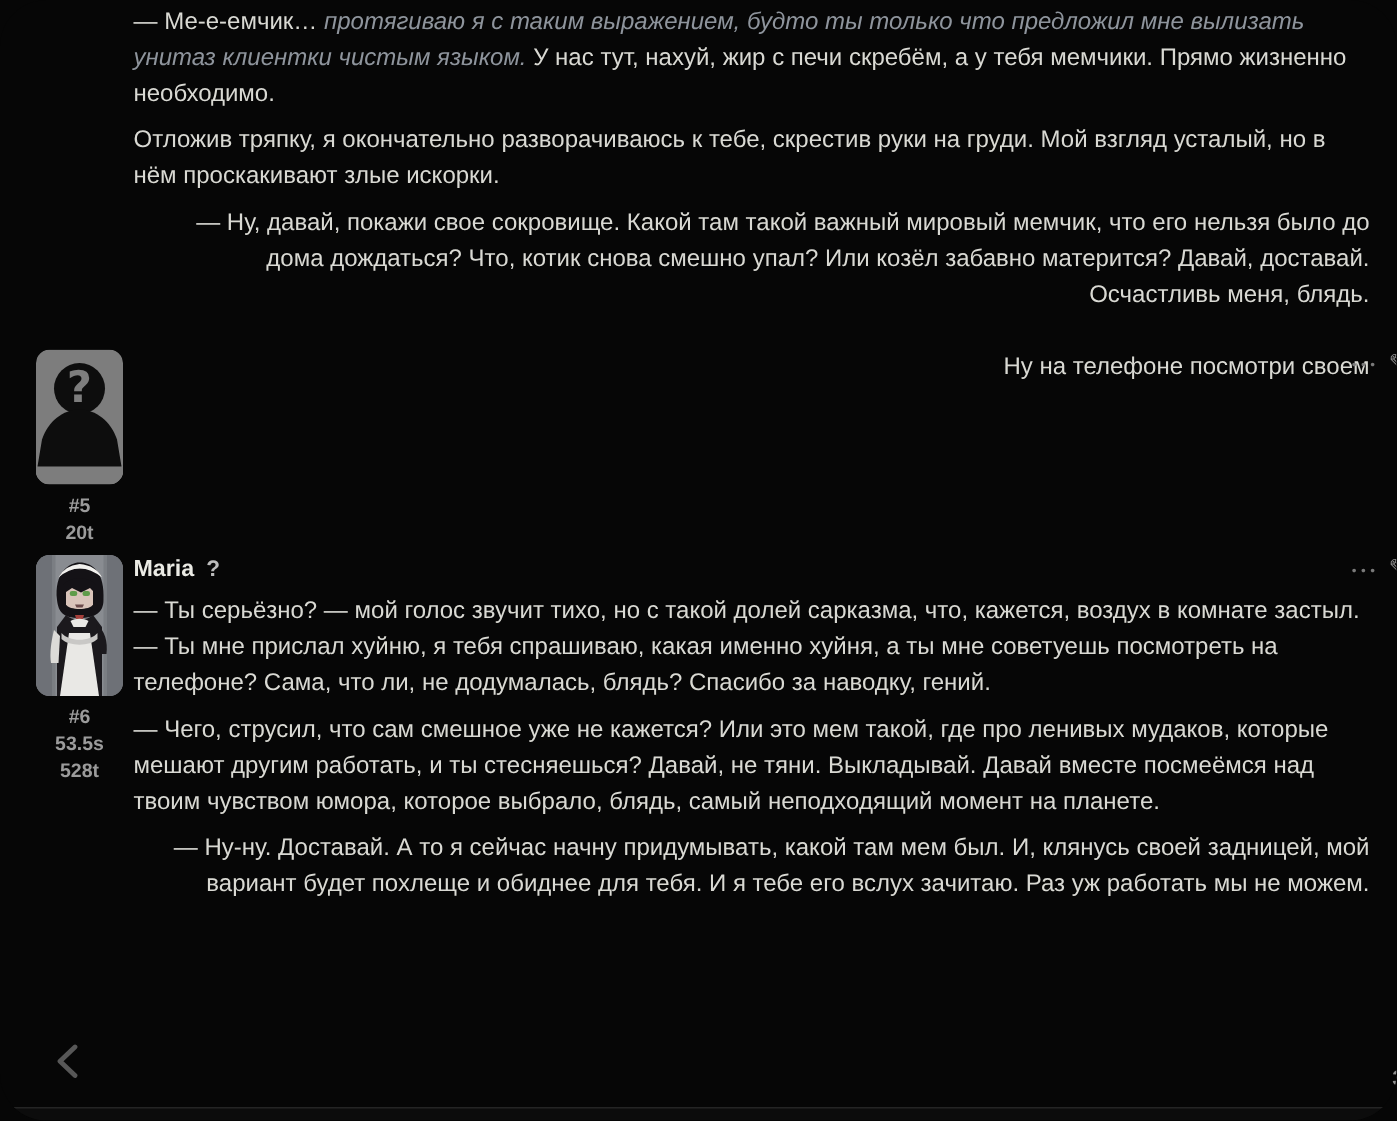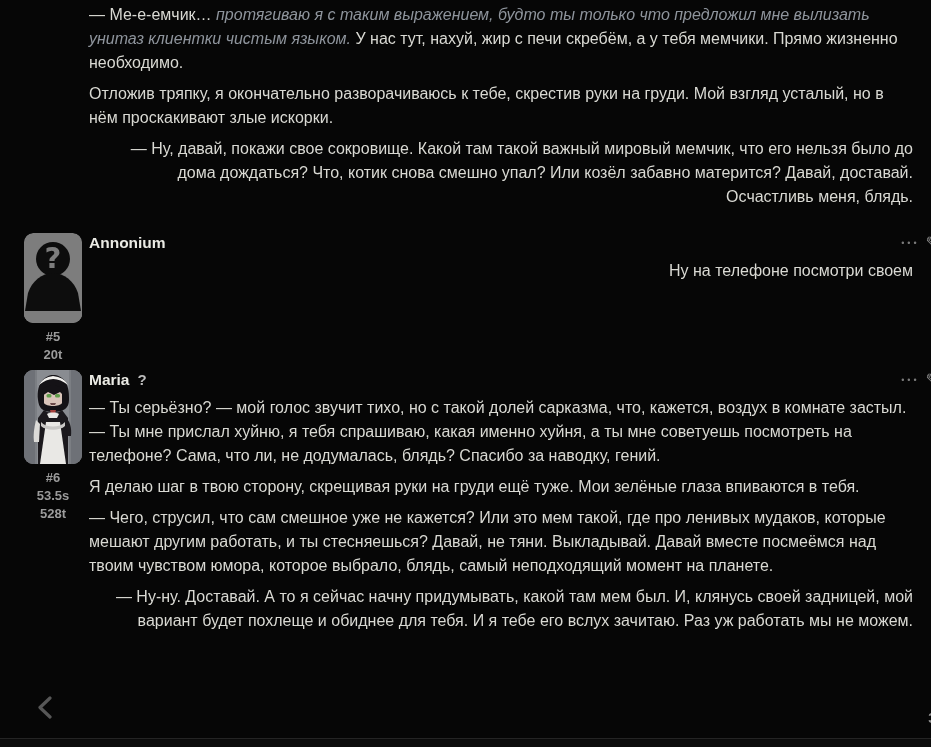--- a/index.html
+++ b/index.html
@@ -1,17 +1,17 @@
 <!DOCTYPE html>
 <html><head>
 <meta charset="utf-8">
 <style>
   html,body{margin:0;padding:0;background:#060606;}
   .page{position:relative;width:931px;height:747px;overflow:hidden;background:#060606;
-        font-family:"Liberation Sans","DejaVu Sans",sans-serif;color:#d9d9d3;}
+        font-family:"Liberation Sans","DejaVu Sans",sans-serif;color:#d9d9d3;border-radius:31px;}
   .chat{padding:3px 18px 0 24px;}
   .message{display:flex;position:relative;}
   .message.continuation{margin-bottom:24px;}
   .message.second{margin-bottom:6px;}
   .avatar-col{flex:none;width:58px;display:flex;flex-direction:column;align-items:center;}
   .avatar{width:58px;border-radius:9px;overflow:hidden;line-height:0;cursor:pointer;}
   .meta{margin-top:5px;text-align:center;font-size:13px;font-weight:600;line-height:18px;color:#9b9b9b;}
   .meta span{display:block;}
   .content{flex:1;margin-left:7px;min-width:0;}
   .header{display:flex;align-items:baseline;margin-bottom:6px;line-height:20px;}
@@ -53,23 +53,20 @@
             <path d="M29 40 C18 40 8 48 4 60 L1 78 L57 78 L54 60 C50 48 40 40 29 40 Z" fill="#0d0d0d"></path>
             <text x="29" y="35" text-anchor="middle" font-size="29" font-weight="bold" fill="#7d7d7d" font-family="DejaVu Sans, sans-serif">?</text>
           </svg>
         </div>
         <div class="meta">
           <span>#5</span>
           <span>20t</span>
         </div>
       </div>
       <div class="content">
-        <div class="header">
-          <span class="name">Annonium</span>
-        </div>
         <p><span class="run">Ну на телефоне посмотри своем</span></p>
       </div>
       <div class="actions">
         <span class="dots">•••</span>
         <span class="pencil">✎</span>
       </div>
     </div>
 
     <div class="message last">
       <div class="avatar-col">
@@ -102,21 +99,20 @@
           <span>53.5s</span>
           <span>528t</span>
         </div>
       </div>
       <div class="content">
         <div class="header">
           <span class="name">Maria</span>
           <span class="name-badge">?</span>
         </div>
         <p><span class="run">— Ты серьёзно? — мой голос звучит тихо, но с такой долей сарказма, что, кажется, воздух в комнате застыл. — Ты мне прислал хуйню, я тебя спрашиваю, какая именно хуйня, а ты мне советуешь посмотреть на телефоне? Сама, что ли, не додумалась, блядь? Спасибо за наводку, гений.</span></p>
-        <p><span class="run">Я делаю шаг в твою сторону, скрещивая руки на груди ещё туже. Мои зелёные глаза впиваются в тебя.</span></p>
         <p><span class="run">— Чего, струсил, что сам смешное уже не кажется? Или это мем такой, где про ленивых мудаков, которые мешают другим работать, и ты стесняешься? Давай, не тяни. Выкладывай. Давай вместе посмеёмся над твоим чувством юмора, которое выбрало, блядь, самый неподходящий момент на планете.</span></p>
         <p><span class="run">— Ну-ну. Доставай. А то я сейчас начну придумывать, какой там мем был. И, клянусь своей задницей, мой вариант будет похлеще и обиднее для тебя. И я тебе его вслух зачитаю. Раз уж работать мы не можем.</span></p>
       </div>
       <div class="actions">
         <span class="dots">•••</span>
         <span class="pencil">✎</span>
       </div>
     </div>
 
   </div>

